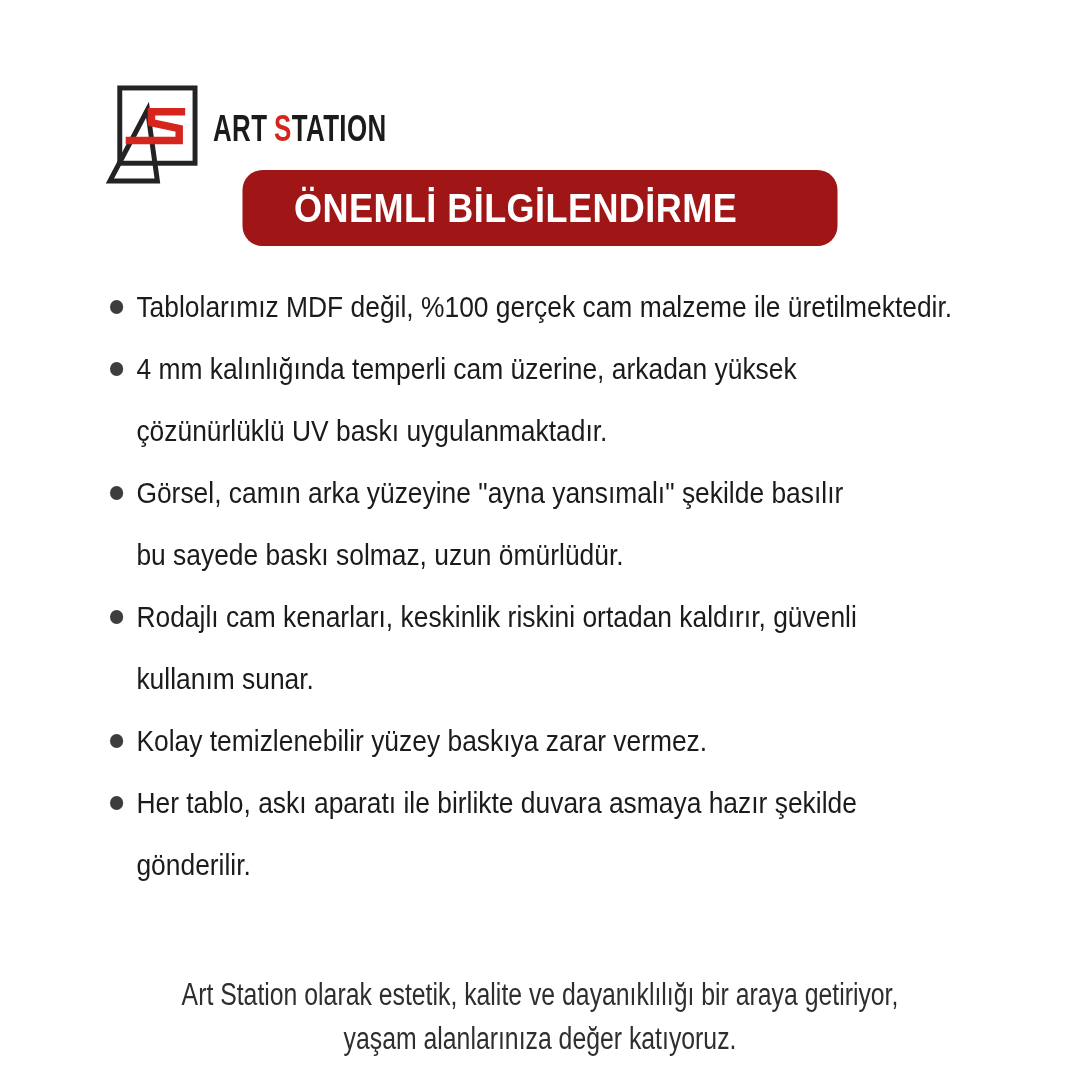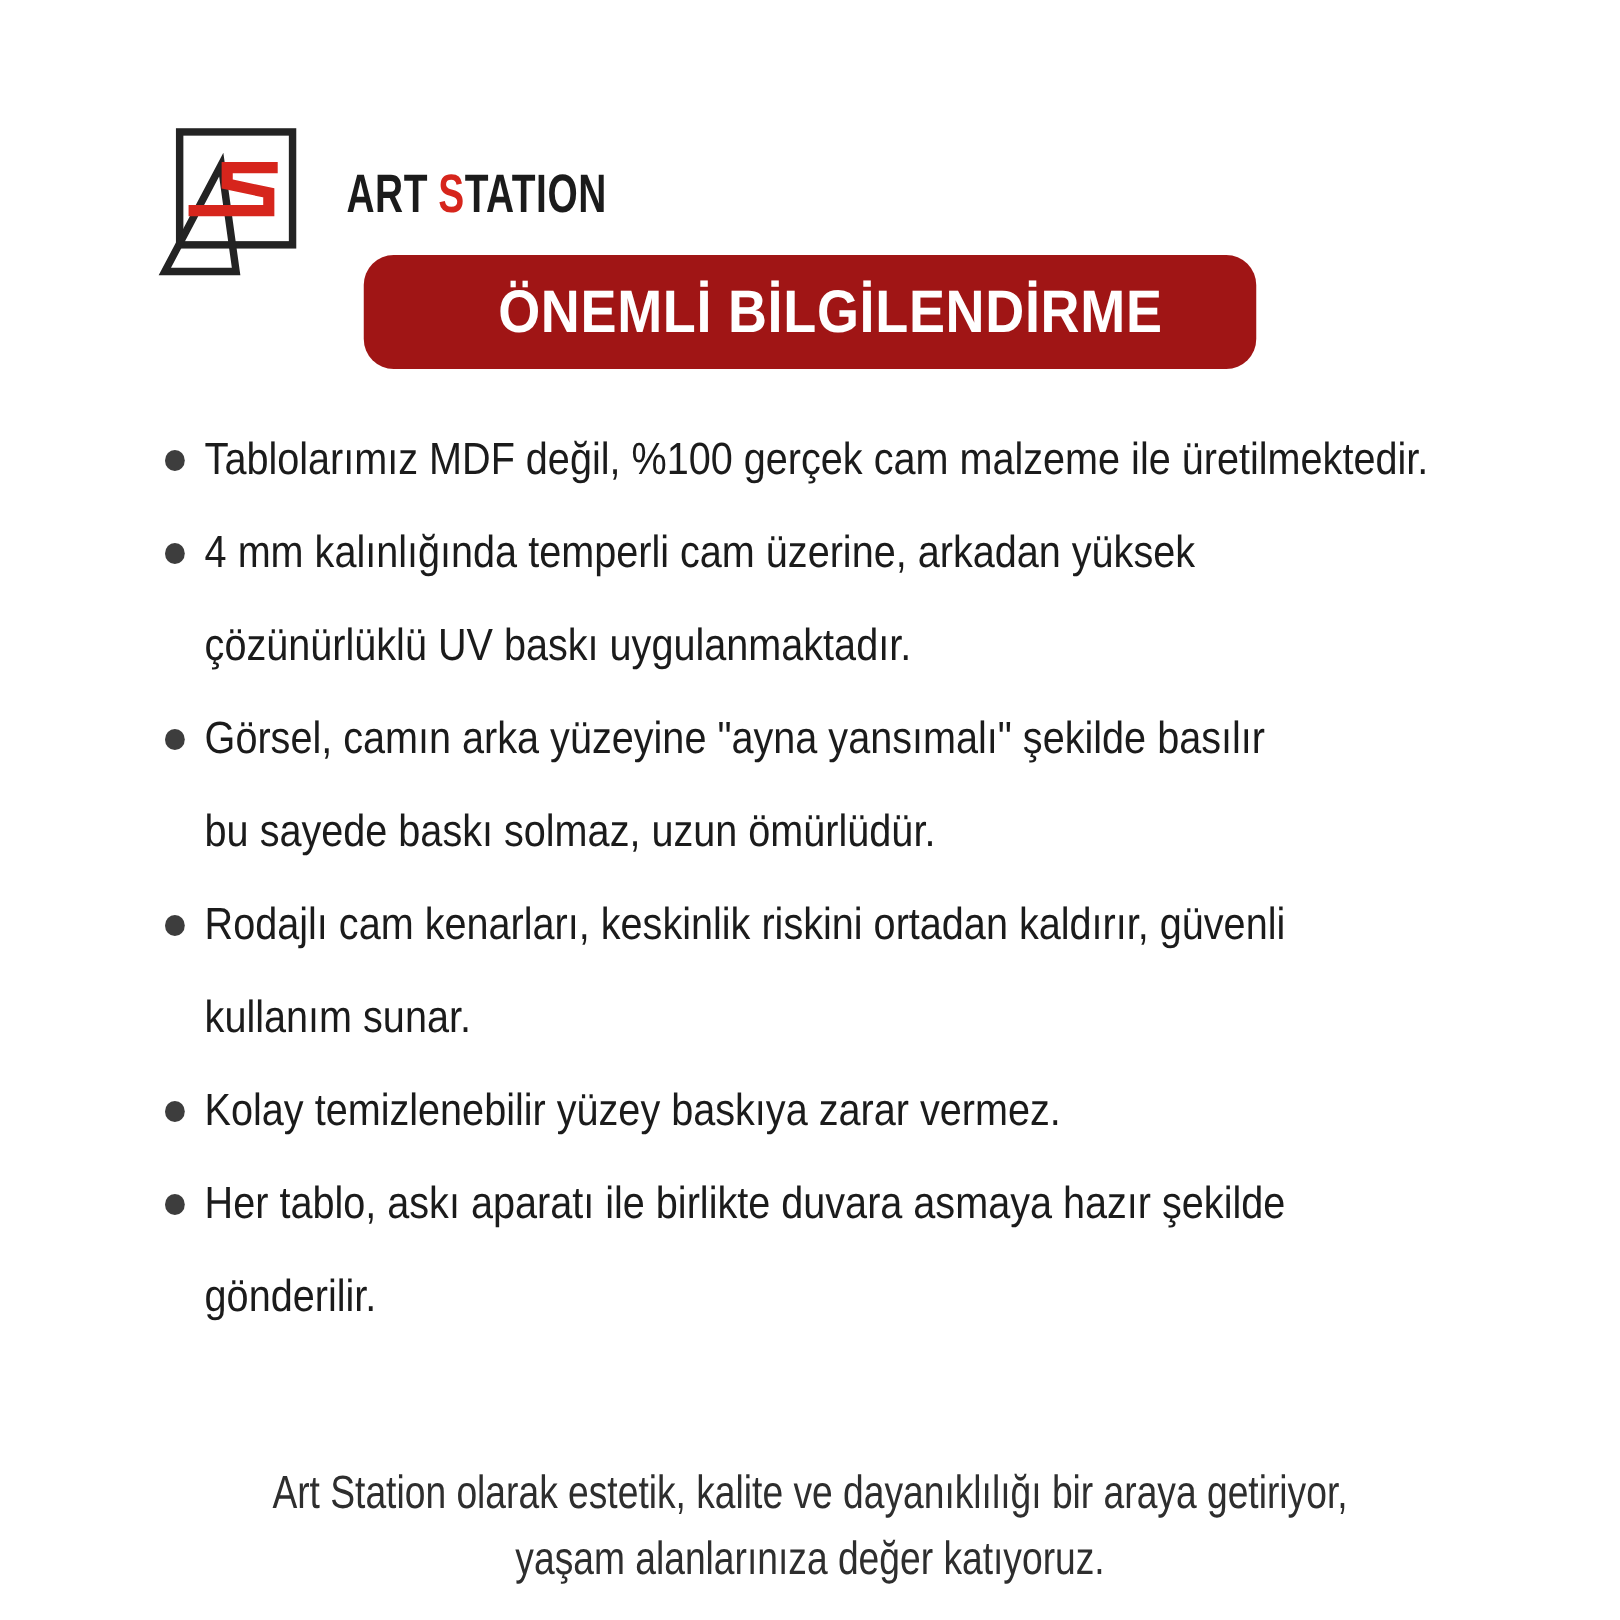--- a/index.html
+++ b/index.html
@@ -10,40 +10,40 @@
     width:1080px; height:1080px;
     background:#ffffff;
     overflow:hidden;
     font-family:"Liberation Sans", sans-serif;
     color:#1b1b1b;
   }
 
   
   .logo {
     position:absolute; top:84px; left:96px;
-    display:flex; align-items:center; gap:32px;
+    display:flex; align-items:center; gap:14px;
   }
   .logo-mark { width:103px; height:103px; display:block; }
   .logo-name {
     margin-top:-14px;
     font-size:36px; font-weight:bold; letter-spacing:0.5px;
     transform:scaleX(0.72); transform-origin:0 50%;
     white-space:nowrap; color:#1b1b1b;
   }
   .logo-name .p1 { margin-right:0.26em; }
   .logo-name .accent { color:#d6251c; }
 
   
   .banner {
     position:absolute; top:170px; left:50%;
     transform:translateX(-50%);
     width:595px; height:76px;
     background:#a01515;
     border-radius:20px;
-    display:flex; align-items:center; justify-content:center;padding-left:27px;
+    display:flex; align-items:center; justify-content:flex-start;padding-left:27px;
   }
   .banner-label {
     color:#ffffff; font-size:40px; font-weight:bold;
     letter-spacing:0.5px; white-space:nowrap;
     transform:scaleX(0.9); transform-origin:50% 50%;
   }
 
   
   .bullets {
     position:absolute; top:276px; left:110px;

